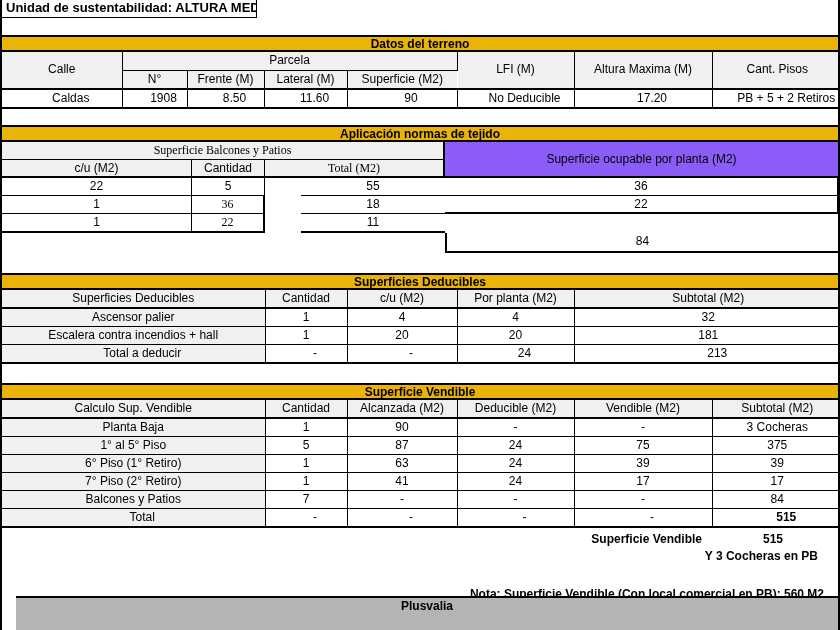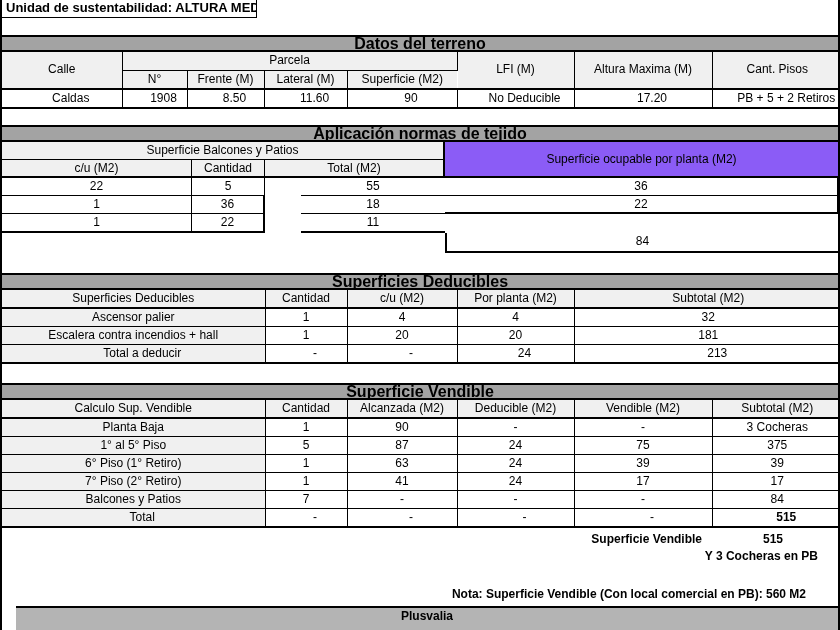--- a/index.html
+++ b/index.html
@@ -10,22 +10,22 @@
     font-family:"Liberation Sans", sans-serif; font-size:12px;
   }
   .title {
     box-sizing:border-box; width:255px; height:18px; line-height:16px;
     padding-left:4px; font-weight:bold; font-size:13px;
     border-bottom:1px solid #000; border-right:1px solid #000;
     white-space:nowrap; overflow:hidden;
   }
   .bar {
     box-sizing:border-box; height:17px; line-height:12px; padding-top:1px;
-    background:#a3a3a3; border-top:2px solid #000; border-bottom:2px solid #000;
-    text-align:center; font-weight:bold; font-size:16px;
+    background:#eab308; border-top:2px solid #000; border-bottom:2px solid #000;
+    text-align:center; font-weight:bold; font-size:12px;
   }
   .mt17{margin-top:17px} .mt16{margin-top:16px} .mt20{margin-top:20px} .mt19{margin-top:19px}
   table { border-collapse:collapse; width:100%; table-layout:fixed; }
   td, th {
     box-sizing:border-box; height:18px; line-height:17px; padding:0 2px;
     border-right:1px solid #000; border-bottom:1px solid #000;
     text-align:center; font-weight:normal; font-size:12px;
     overflow:hidden; white-space:nowrap;
   }
   td:last-child, th:last-child { border-right:none; }
@@ -33,34 +33,34 @@
   .thkb { border-bottom-width:2px; }
   tr.last td { border-bottom-width:2px;padding-left:20px; }
   .bold { font-weight:bold; }
   
   .t2 { display:grid; grid-template-columns:190px 73px 180px auto; grid-template-rows:18px 18px 18px 18px 19px 20px; }
   .t2 .c {
     box-sizing:border-box; border-right:1px solid #000; border-bottom:1px solid #000;
     text-align:center; line-height:17px; overflow:hidden; white-space:nowrap;
   }
   .t2 .sp3 { grid-column:1 / 4; }
-  .t2 .div2 { border-right-width:2px; }
+  .t2 .div2 { border-right-width:2px;font-family:Liberation Serif, serif; }
   .t2 .bb2 { border-bottom-width:2px; }
   .t2 .rheader { grid-column:4; grid-row:1 / 3; border-right:none; border-bottom-width:2px; line-height:34px; background:#8b5cf6; }
   .t2 .lastcol { border-right:none;margin-left:36px; }
   .t2 .blank { border:none; }
   .t2 .total84 { grid-column:4; border-right:none; border-left:2px solid #000; border-bottom-width:2px; line-height:17px; }
   
   .sum1 { display:flex; font-weight:bold; height:17px; line-height:17px; margin-top:3px; }
   .sum1 .lab { flex:1; text-align:right; padding-right:6px; }
   .sum1 .val { width:130px; text-align:center; }
   .sum2 { text-align:right; padding-right:20px; font-weight:bold; height:17px; line-height:17px; }
-  .nota { text-align:right; padding-right:32px; font-weight:bold; margin-top:21px; height:16px; line-height:16px; }
+  .nota { text-align:right; padding-right:14px; font-weight:bold; margin-top:21px; height:16px; line-height:16px; }
   .footer-bar {
-    position:absolute; left:14px; right:0; bottom:0; box-sizing:border-box; height:24px;
+    position:absolute; left:14px; right:0; bottom:0; box-sizing:border-box; height:34px;
     background:#b4b4b4; border-top:2px solid #000;
     text-align:center; font-weight:bold; line-height:16px; overflow:hidden;
   }
 </style>
 </head>
 <body>
 
 <div class="page">
 
   <div class="title">Unidad de sustentabilidad: ALTURA MEDIA</div>

